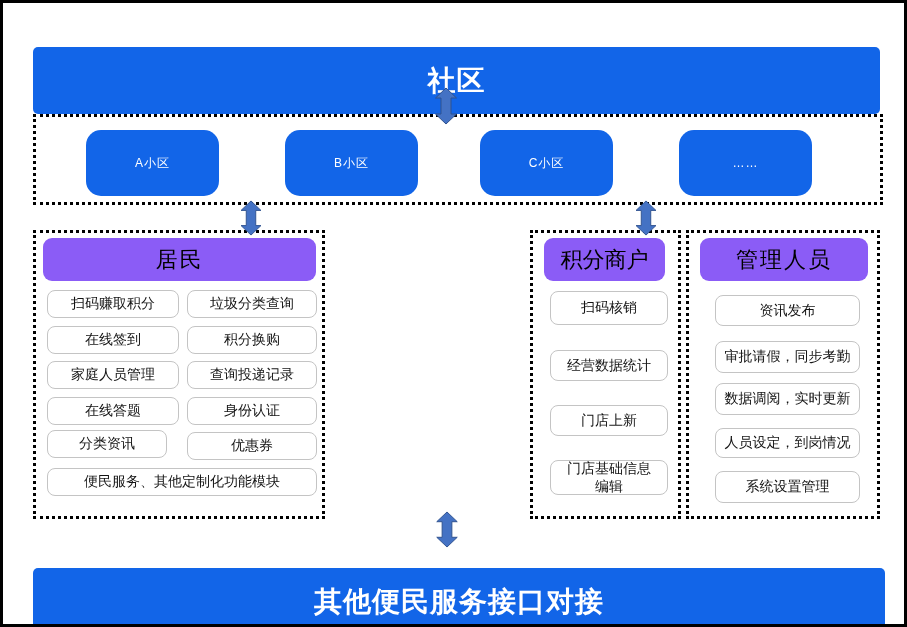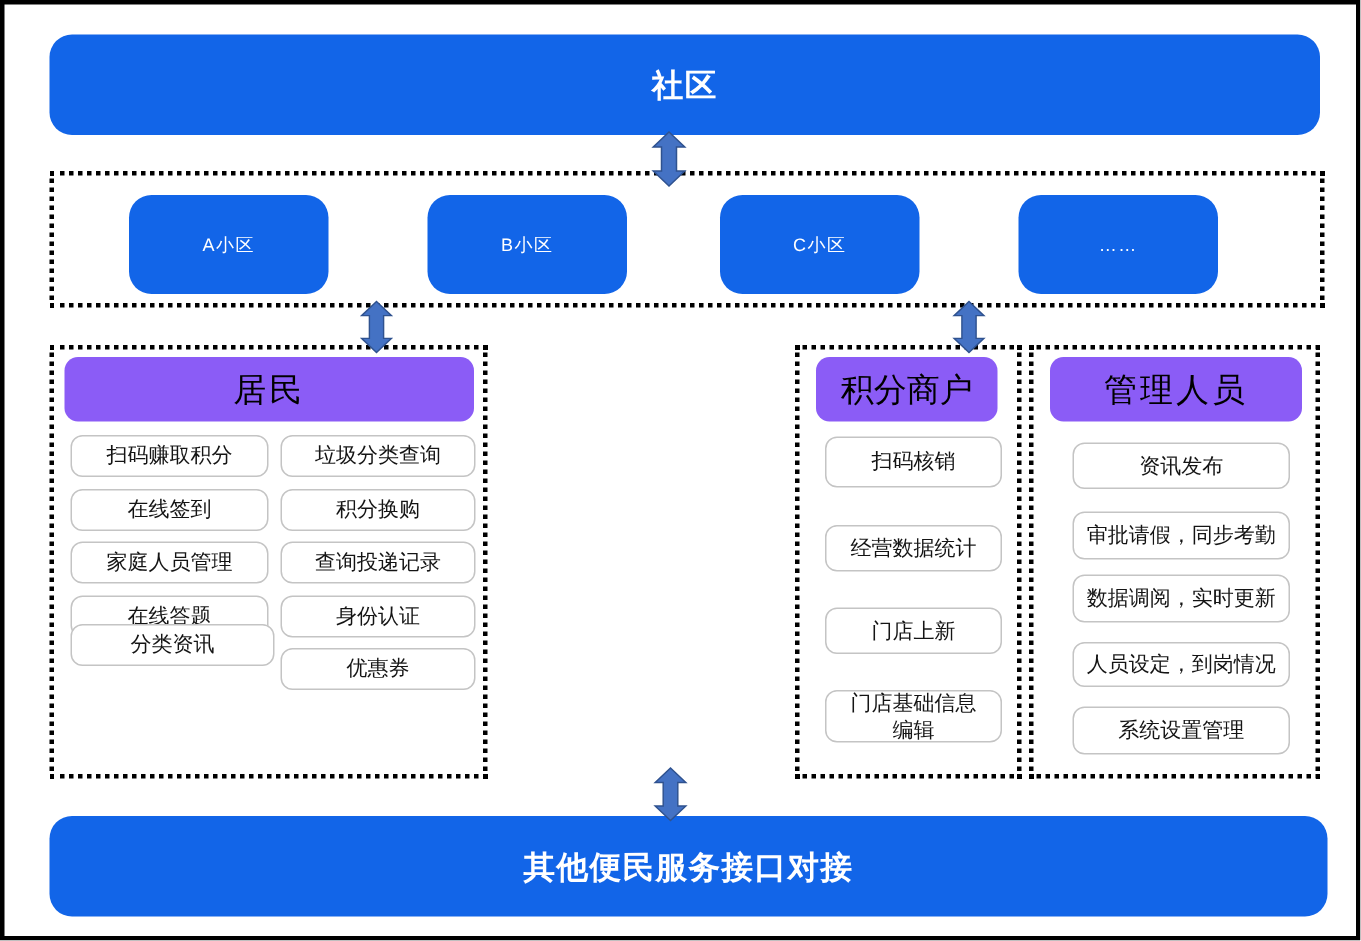--- a/index.html
+++ b/index.html
@@ -3,23 +3,23 @@
 <meta charset="utf-8">
 <style>
   html,body{margin:0;padding:0;background:#fff;}
   *{box-sizing:border-box;}
   .frame{
     position:relative;width:907px;height:627px;
     border:3px solid #000;background:#fff;overflow:hidden;
     font-family:"Liberation Sans",sans-serif;
   }
   .banner{
-    position:absolute;background:#1265E8;border-radius:15px;
+    position:absolute;background:#1265E8;border-radius:5px;
     display:flex;align-items:center;justify-content:center;
-    color:#fff;font-size:21px;font-weight:bold;letter-spacing:1px;
+    color:#fff;font-size:28px;font-weight:bold;letter-spacing:1px;margin-top:24px;
   }
   .dotted{position:absolute;border:3px dotted #000;}
   .district{
     position:absolute;width:133px;height:66px;background:#1265E8;border-radius:15px;
     display:flex;align-items:center;justify-content:center;
     color:#fff;font-size:12px;letter-spacing:1px;
   }
   .colhead{
     position:absolute;background:#8b5cf6;border-radius:9px;
     display:flex;align-items:center;justify-content:center;
@@ -72,22 +72,23 @@
       <span>居民</span>
     </div>
     <div class="item" style="left:11px;top:57px;width:132px;height:28px;"><span>扫码赚取积分</span></div>
     <div class="item" style="left:151px;top:57px;width:130px;height:28px;"><span>垃圾分类查询</span></div>
     <div class="item" style="left:11px;top:93px;width:132px;height:28px;"><span>在线签到</span></div>
     <div class="item" style="left:151px;top:93px;width:130px;height:28px;"><span>积分换购</span></div>
     <div class="item" style="left:11px;top:128px;width:132px;height:28px;"><span>家庭人员管理</span></div>
     <div class="item" style="left:151px;top:128px;width:130px;height:28px;"><span>查询投递记录</span></div>
     <div class="item" style="left:11px;top:164px;width:132px;height:28px;"><span>在线答题</span></div>
     <div class="item" style="left:151px;top:164px;width:130px;height:28px;"><span>身份认证</span></div>
-    <div class="item" style="left:11px;top:183px;width:136px;height:28px;"><span>分类资讯</span></div>
+    <div class="item" style="left:11px;top:197px;width:120px;height:28px;"><span>分类资讯</span></div>
     <div class="item" style="left:151px;top:199px;width:130px;height:28px;"><span>优惠券</span></div>
+    <div class="item" style="left:11px;top:235px;width:270px;height:28px;"><span>便民服务、其他定制化功能模块</span></div>
   </div>
 
 
   <div class="dotted" style="left:527px;top:227px;width:151px;height:289px;">
     <div class="colhead" style="left:11px;top:5px;width:121px;height:43px;letter-spacing:0;">
       <span>积分商户</span>
     </div>
     <div class="item" style="left:17px;top:58px;width:118px;height:34px;"><span>扫码核销</span></div>
     <div class="item" style="left:17px;top:117px;width:118px;height:31px;"><span>经营数据统计</span></div>
     <div class="item" style="left:17px;top:172px;width:118px;height:31px;"><span>门店上新</span></div>

